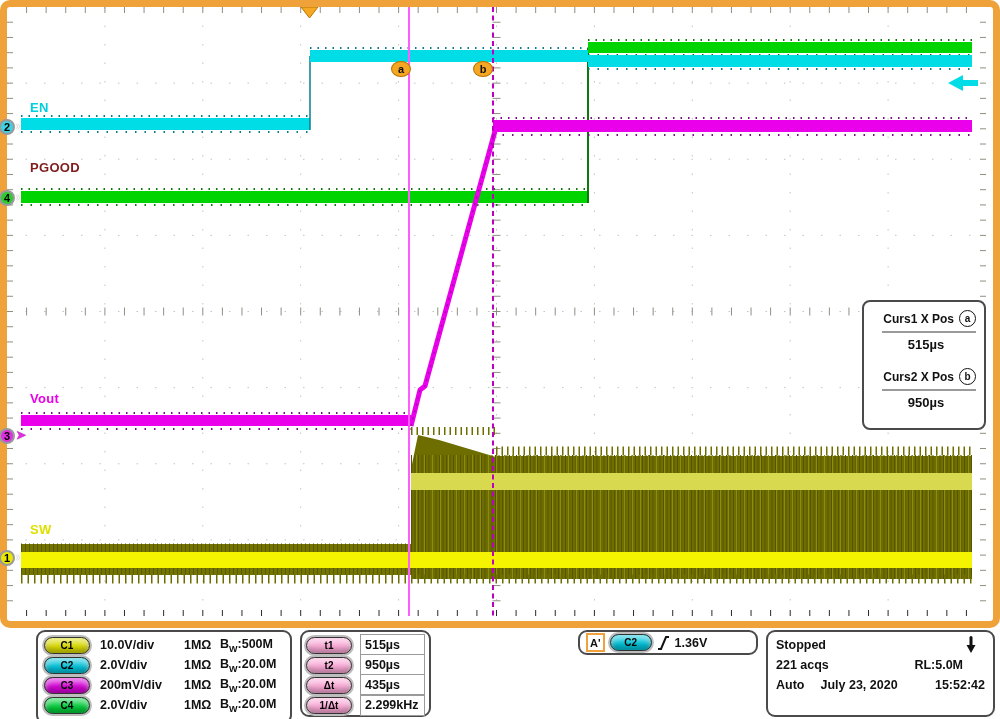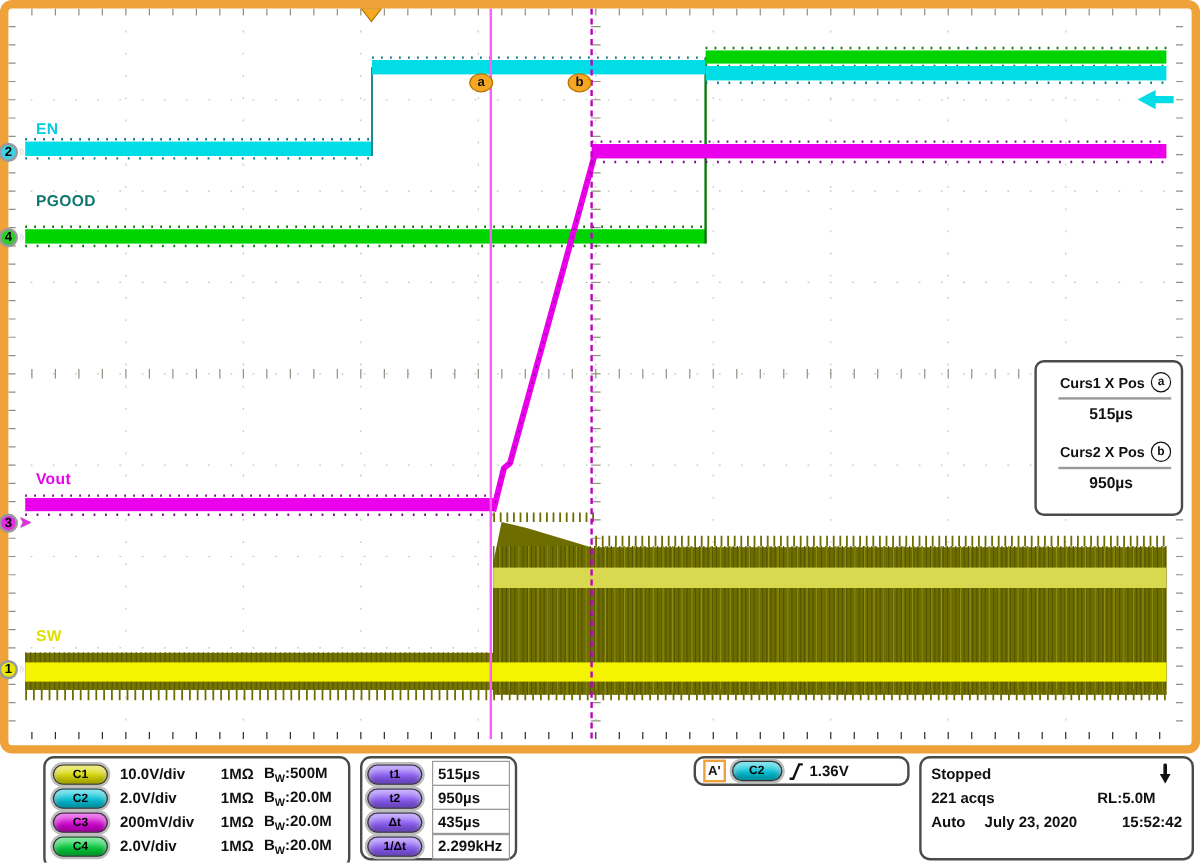--- a/index.html
+++ b/index.html
@@ -6,21 +6,21 @@
   body{font-family:"Liberation Sans",sans-serif;-webkit-font-smoothing:antialiased;}
   #screen{position:relative;width:1000px;height:719px;background:#fff;overflow:hidden;}
 
   
   #frame{position:absolute;left:0;top:0;width:1000px;height:628px;box-sizing:border-box;
          border:7px solid #efa23a;border-radius:10px;background:#fff;}
   #wave-svg{position:absolute;left:0;top:0;}
 
   .trace-label{position:absolute;font-size:13px;font-weight:bold;letter-spacing:.3px;}
   .lbl-en{color:#00cfe0;}
-  .lbl-pgood{color:#0f766e;}
+  .lbl-pgood{color:#7f1d1d;}
   .lbl-vout{color:#ea00ea;}
   .lbl-sw{color:#e0e000;}
 
   .ch-marker{position:absolute;left:-8px;width:16px;height:16px;border-radius:50%;
              border:2px solid #9a9a9a;box-sizing:border-box;display:flex;align-items:center;justify-content:center;
              font-size:11px;font-weight:bold;color:#000;z-index:5;}
   .mk2{background:#3ed2e2;}
   .mk4{background:#2ecc2e;}
   .mk3{background:#e22ee2;}
   .mk1{background:#e8e800;}
@@ -53,21 +53,21 @@
   .ro-text{font-size:12.5px;font-weight:bold;color:#111;white-space:nowrap;}
 
   .pill{display:inline-flex;align-items:center;justify-content:center;width:44px;height:15px;
         border-radius:9px;border:1px solid #333;box-shadow:0 0 0 2px #bdbdbd,
         inset 0 5px 5px rgba(255,255,255,.55), inset 0 -4px 5px rgba(0,0,0,.28);
         font-size:10px;font-weight:bold;color:#000;flex:0 0 auto;}
   .pc1{background:#d8d800;}
   .pc2{background:#00c2d8;}
   .pc3{background:#d400d4;}
   .pc4{background:#00cc3a;}
-  .pcm{background:#8b5cf6;}
+  .pcm{background:#f9a8d4;}
 
   .ch-scale{margin-left:10px;width:84px;}
   .ch-imp{width:36px;}
   sub{font-size:9px;font-weight:bold;}
 
   .cur-cell{margin-left:8px;width:68px;height:21px;border:1px solid #9a9a9a;background:#fff;
             display:flex;align-items:center;padding-left:4px;box-sizing:border-box;margin-top:-1px;}
   #cur-box .ro-row{height:20.2px;}
 
   .trig-badge{border:2px solid #efa23a;background:#fff;color:#111;font-size:11px;font-weight:bold;

